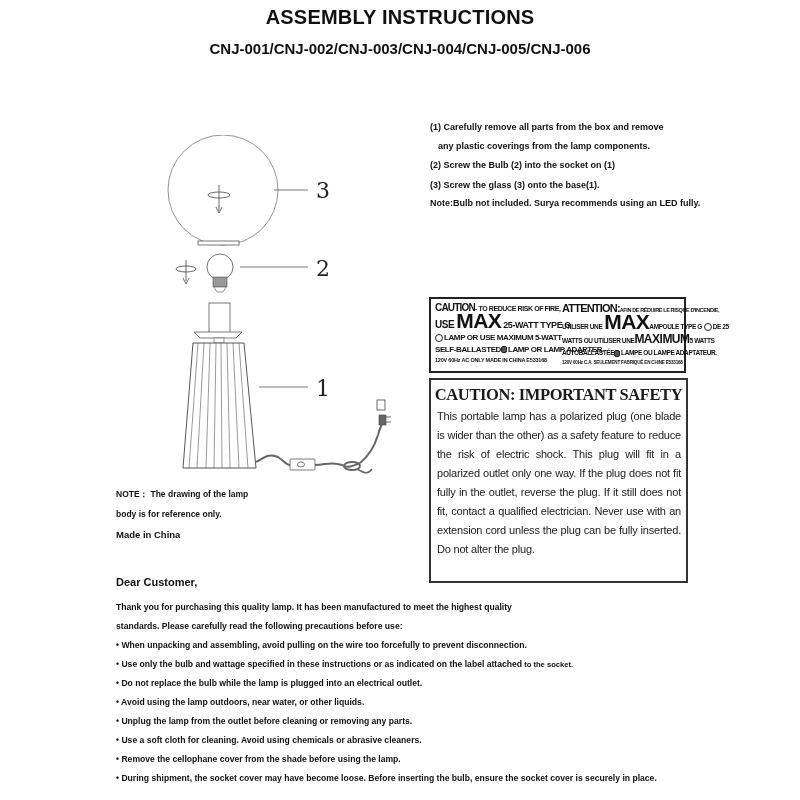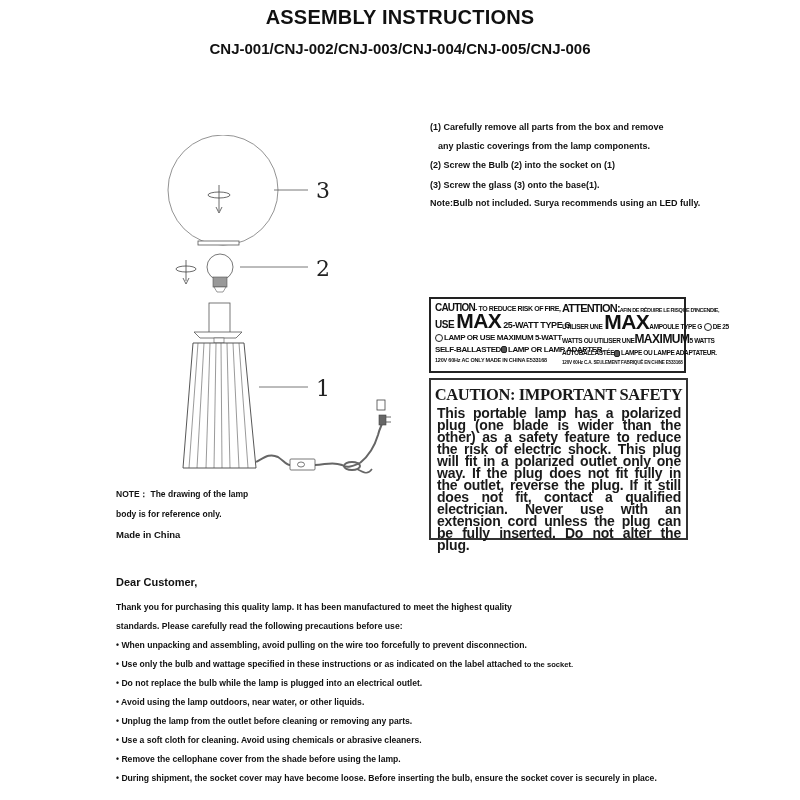--- a/index.html
+++ b/index.html
@@ -28,26 +28,26 @@
                font-weight: bold; color: #111; }
   .label-col.en { left: 4px; }
   .label-col.fr { left: 131px; }
   .lc-line { white-space: nowrap; line-height: 12px; font-size: 8px; transform-origin: left; letter-spacing: -0.4px; }
   .lc-big { font-size: 10px; letter-spacing: -0.8px; }
   .lc-max { font-size: 21px; letter-spacing: -0.5px; }
   .lc-small { font-size: 5.5px; line-height: 8px; letter-spacing: -0.2px; }
   .bulb-glyph { display: inline-block; width: 8px; height: 8px; border: 1px solid #222; border-radius: 50%; vertical-align: middle; margin-right: 1px; }
   .bulb-glyph.dark { background: #555; border-radius: 2px; width: 6px; height: 7px; }
 
-  .caution-box { position: absolute; left: 429px; top: 378px; width: 259px; height: 162px;
+  .caution-box { position: absolute; left: 429px; top: 378px; width: 259px; height: 205px;
                  border: 2px solid #333; background: #fff; }
   .caution-head { font-family: "Liberation Serif", serif; font-weight: bold; text-align: center; font-size: 16.5px;
                   line-height: 24px; margin-top: 3px; letter-spacing: -0.4px; color: #1a1a1a; }
-  .caution-body { padding: 0 5px 0 6px; font-size: 14px; line-height: 12px; text-align: justify; color: #1a1a1a;
-                  letter-spacing: -0.2px; font-weight: bold; }
+  .caution-body { padding: 0 5px 0 6px; font-size: 11px; line-height: 19px; text-align: justify; color: #1a1a1a;
+                  letter-spacing: -0.2px; }
 
   .letter { position: absolute; left: 116px; top: 576px; width: 600px; }
   .greeting { font-weight: bold; font-size: 11px; position: absolute; top: 0; left: 0; white-space: nowrap; }
   .letter p { position: absolute; left: 0; font-weight: bold; font-size: 8.6px; white-space: nowrap; }
   .letter p .small { font-size: 7.6px; }
   .letter p.wrap { white-space: normal; width: 570px; line-height: 11px; }
 </style>
 </head>
 <body>
 

